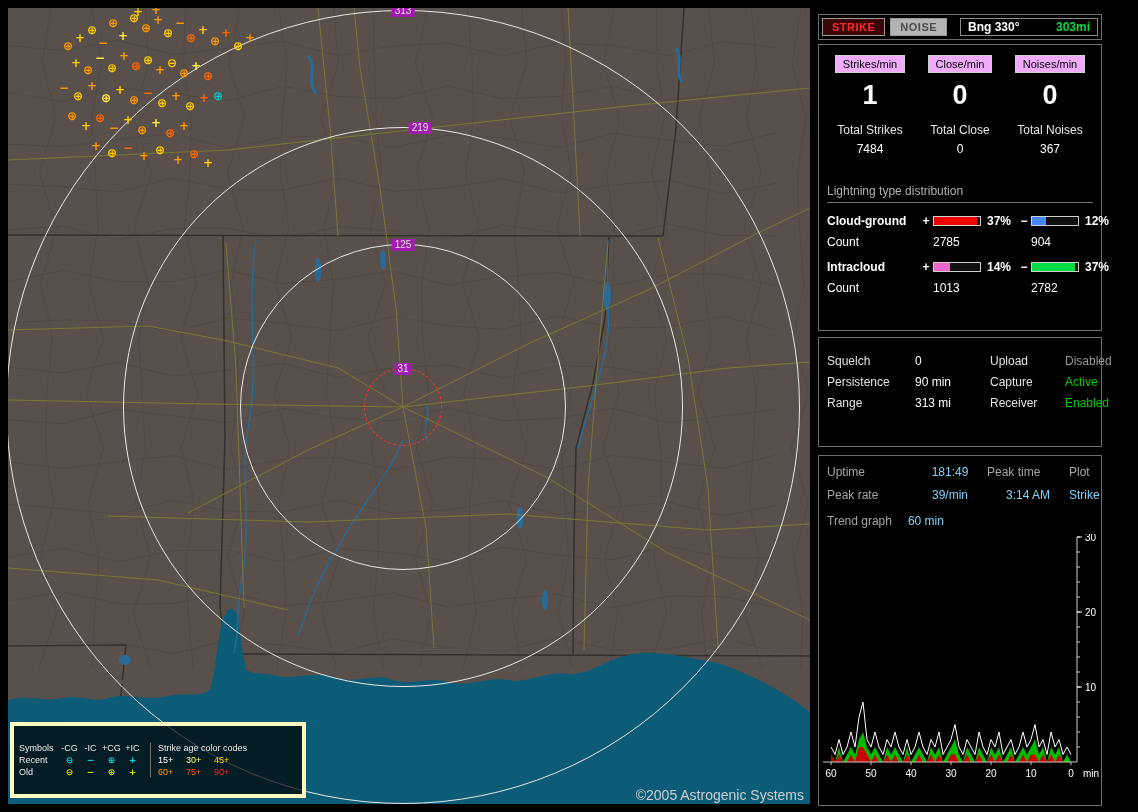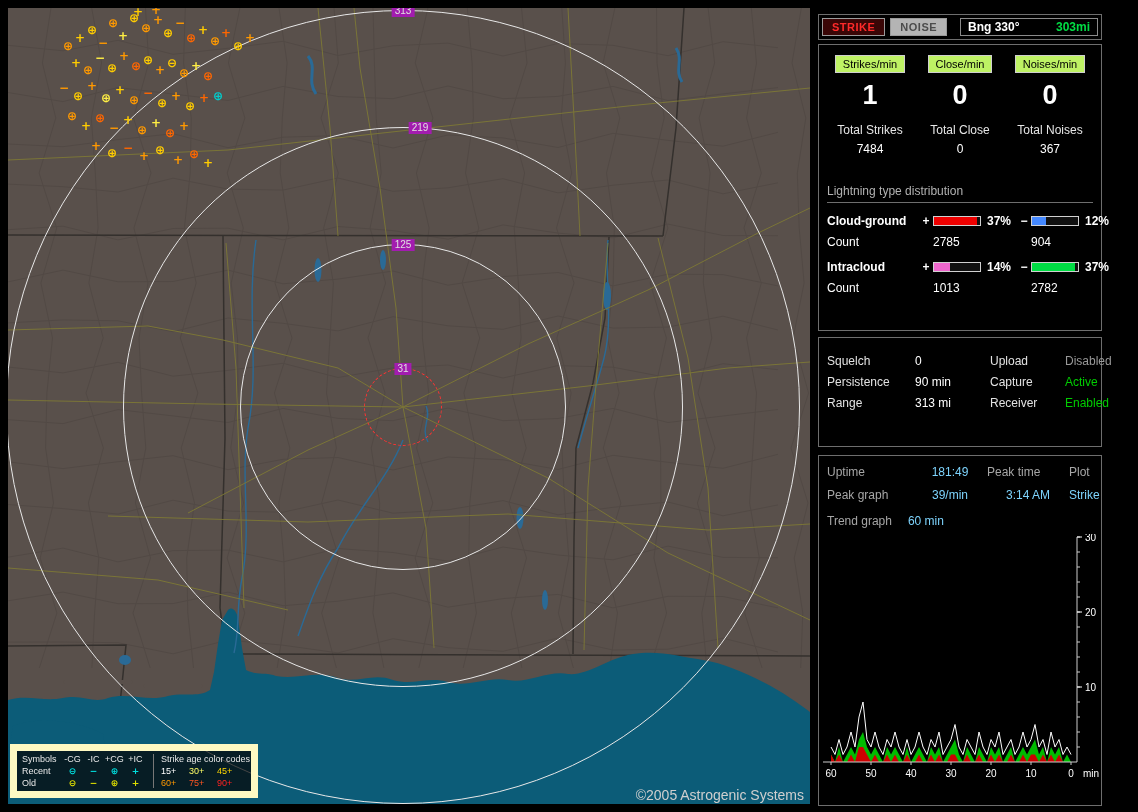--- a/index.html
+++ b/index.html
@@ -8,23 +8,23 @@
   .screen{position:absolute;inset:0;}
 
   
   .map{position:absolute;left:8px;top:8px;width:802px;height:796px;background:#59504b;overflow:hidden;}
   .map svg.geo{position:absolute;left:0;top:0;}
   .ring{position:absolute;border-radius:50%;box-sizing:border-box;}
   .ring-label{position:absolute;transform:translate(-50%,-50%);background:#a21caf;color:#e0e0e0;
               font-size:10px;line-height:12px;padding:0 3px;}
   .strike{position:absolute;transform:translate(-50%,-50%);font-size:12px;line-height:12px;
           font-weight:bold;font-family:"DejaVu Sans",sans-serif;}
-  .legend{position:absolute;left:2px;bottom:6px;width:248px;background:rgba(5,5,5,.72);
-          border:7px solid #fef9c3;color:#e8e8e8;font-size:9px;display:flex;gap:7px;
-          padding:3px 5px;box-sizing:border-box;}
+  .legend{position:absolute;left:2px;bottom:6px;width:296px;background:rgba(5,5,5,.72);
+          border:4px solid #fef9c3;color:#e8e8e8;font-size:9px;display:flex;gap:7px;
+          padding:17px 5px;box-sizing:border-box;}
   .legend-left{display:grid;grid-template-columns:40px 21px 21px 21px 21px;row-gap:2px;align-items:center;}
   .legend-left span{text-align:center;}
   .legend-left .lg-head{text-align:left;}
   .legend-right{border-left:1px solid #777;padding-left:7px;display:grid;
                 grid-template-columns:28px 28px 28px;row-gap:2px;align-items:center;}
   .legend-right .lg-title{grid-column:1/4;white-space:nowrap;}
   .lg-sym{font-family:"DejaVu Sans",sans-serif;font-weight:bold;}
   .copyright{position:absolute;right:6px;bottom:1px;color:#cfcfcf;font-size:14px;}
 
   
@@ -36,21 +36,21 @@
   .noise-btn{background:#b4b4b4;color:#4c4c4c;border:1px solid #9a9a9a;font-weight:bold;font-size:11px;
              height:18px;padding:0 9px;font-family:inherit;letter-spacing:.5px;cursor:pointer;}
   .bng-box{margin-left:auto;border:1px solid #8a8a8a;height:18px;display:flex;align-items:center;
            justify-content:space-between;padding:0 7px;width:138px;box-sizing:border-box;}
   .bng-label{color:#fff;font-weight:bold;font-size:12px;}
   .bng-value{font-weight:bold;font-size:12px;}
 
   #statsbox{top:44px;height:287px;padding:9px 6px;}
   .stat-cols{display:flex;}
   .stat-col{flex:1;text-align:center;}
-  .stat-btn{background:#bef264;border:1px solid #cfcfcf;color:#000;font-size:11px;padding:2px 7px;
+  .stat-btn{background:#f0abfc;border:1px solid #cfcfcf;color:#000;font-size:11px;padding:2px 7px;
             font-family:inherit;}
   .stat-rate{color:#fff;font-size:27px;font-weight:bold;margin-top:7px;}
   .stat-total-label{color:#e6e6e6;font-size:12px;margin-top:12px;}
   .stat-total{color:#fff;font-size:12px;margin-top:5px;}
   .dist-title{color:#b2b2b2;font-size:12px;margin:28px 2px 0;border-bottom:1px solid #6e6e6e;
               padding-bottom:4px;}
   .dist-row{display:grid;grid-template-columns:92px 14px 48px 36px 14px 48px 34px;align-items:center;
             margin-top:11px;color:#fff;font-size:12px;padding:0 2px;}
   .dist-label{font-weight:bold;}
   .sign{text-align:center;font-weight:bold;}
@@ -365,21 +365,21 @@
       </div>
     </div>
 
     <div class="box" id="statusbox">
       <div class="status">
         <span class="glabel">Uptime</span>
         <span class="gval">181:49</span>
         <span class="glabel">Peak time</span>
         <span class="glabel">Plot</span>
 
-        <span class="glabel">Peak graph</span>
+        <span class="glabel">Peak rate</span>
         <span class="gval">39/min</span>
         <span class="gval">3:14 AM</span>
         <span class="gval">Strike</span>
       </div>
       <div class="trend-row">
         <span class="glabel">Trend graph</span>
         <span class="gval">60 min</span>
       </div>
       <svg id="trend-svg" width="300" height="252" viewBox="0 0 300 252">
           <polyline points="8,213.0 12,220.5 16,205.5 20,220.5 24,213.0 28,198.0 32,213.0 36,183.0 40,168.0 44,205.5 48,213.0 52,198.0 56,213.0 60,220.5 64,205.5 68,213.0 72,198.0 76,213.0 80,220.5 84,205.5 88,220.5 92,213.0 96,198.0 100,213.0 104,220.5 108,205.5 112,213.0 116,198.0 120,220.5 124,213.0 128,205.5 132,190.5 136,213.0 140,220.5 144,205.5 148,213.0 152,220.5 156,198.0 160,213.0 164,220.5 168,205.5 172,213.0 176,198.0 180,220.5 184,213.0 188,205.5 192,220.5 196,213.0 200,198.0 204,213.0 208,205.5 212,190.5 216,213.0 220,205.5 224,220.5 228,198.0 232,213.0 236,205.5 240,220.5 244,213.0 248,220.5" fill="none" stroke="#ffffff" stroke-width="1"></polyline>

